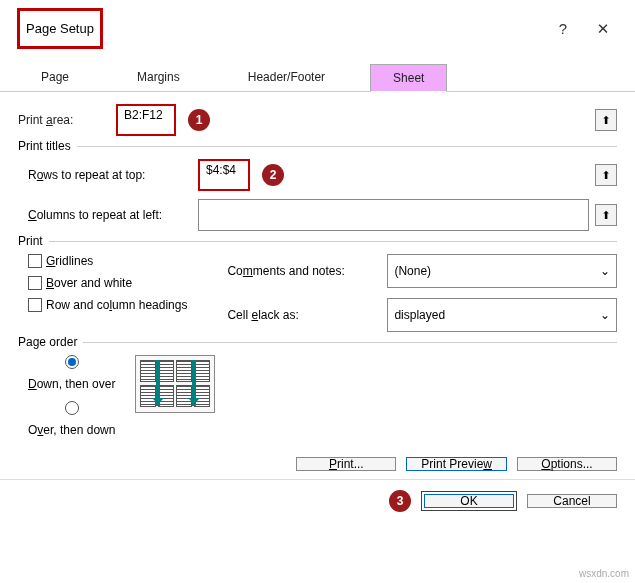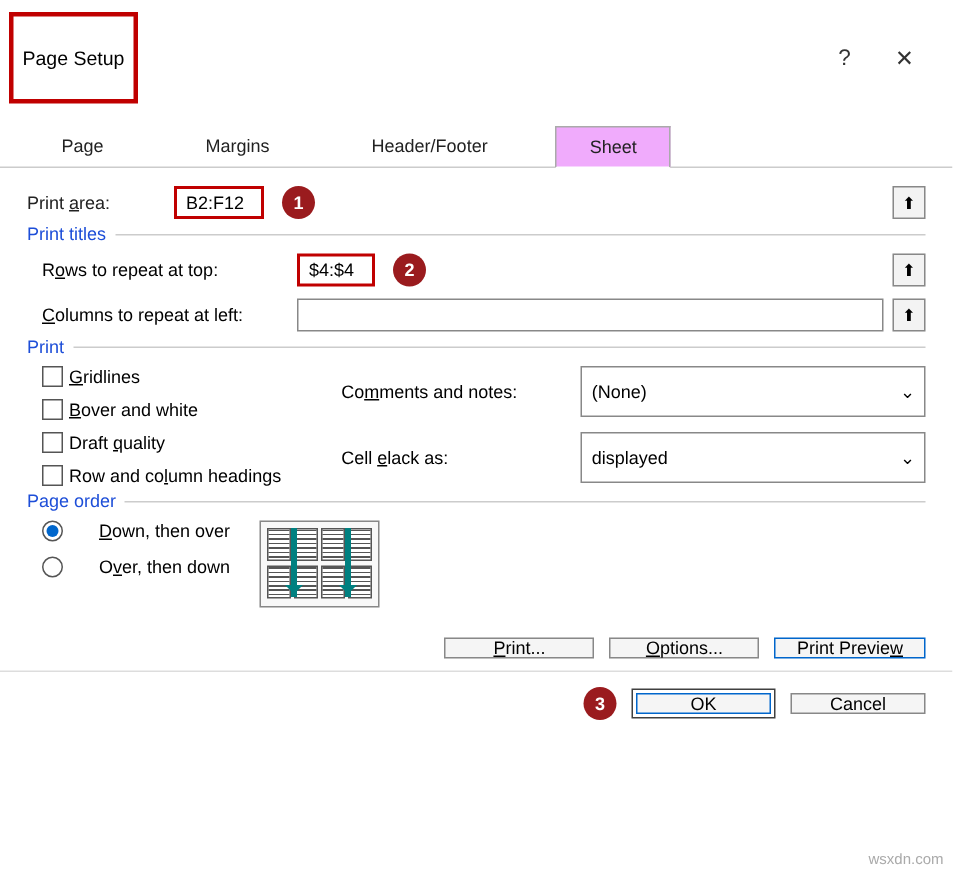--- a/index.html
+++ b/index.html
@@ -1,50 +1,50 @@
 <!DOCTYPE html>
 <html><head>
   <meta charset="utf-8">
   <style>
     * { box-sizing: border-box; font-family: "Segoe UI", Tahoma, sans-serif; font-size: 12px; }
     body { margin: 0; background: #fff; width: 635px; height: 583px; position: relative; color: #000; }
     .titlebar { display: flex; align-items: center; padding: 8px 12px 6px 2px; }
-    .titlebar-title-wrap { border: 3px solid #c00000; padding: 20px 6px; margin-left: 4px; }
+    .titlebar-title-wrap { border: 3px solid #c00000; padding: 10px 6px; margin-left: 15px; }
     .titlebar-title { font-size: 13px; }
     .tb-spacer { flex: 1; }
     .tb-btn { width: 40px; text-align: center; font-size: 15px; color: #333; }
     .tabs { display: flex; gap: 22px; border-bottom: 1px solid #ccc; padding: 8px 18px 0 18px; }
     .tab { padding: 6px 22px; border: 1px solid transparent; border-bottom: none; color: #222; cursor: default; }
     .tab.active { border: 1px solid #aaa; border-bottom: 1px solid #fff; position: relative; top: 1px; background: #f0abfc; }
     .body { padding: 12px 18px 0 18px; }
     .row { display: flex; align-items: center; margin-bottom: 8px; }
     .label { width: 160px; color: #222; }
     .label.short { width: 98px; }
     .input-wrap { flex: 1; display: flex; align-items: center; gap: 6px; }
-    .text-input { flex: 1; height: 22px; border: 1px solid #888; padding: 2px 6px; background: #fff; }
+    .text-input { flex: 1; height: 32px; border: 1px solid #888; padding: 2px 6px; background: #fff; }
     .text-input.hl { border: 2px solid #c00000; }
     .ref-btn { width: 22px; height: 22px; border: 1px solid #888; background: #f3f3f3; display: flex; align-items: center; justify-content: center; font-size: 11px; }
     .badge { width: 22px; height: 22px; border-radius: 50%; background: #9a1b1e; color: #fff; font-weight: bold; display: flex; align-items: center; justify-content: center; margin-left: 6px; font-size: 12px; }
     fieldset, .group { border: 0; border-top: 1px solid #ccc; margin: 10px 0 6px 0; padding: 10px 0 0 0; }
-    .group-label { position: relative; top: -18px; background: #fff; display: inline-block; padding-right: 6px; color: #1d4ed8; margin-left: -0px; }
+    .group-label { position: relative; top: -18px; background: #fff; display: inline-block; padding-right: 6px; color: #000000; margin-left: -0px; }
     .group-inner { margin-top: -12px; }
     .titles-row { display: flex; align-items: center; margin-bottom: 8px; padding-left: 10px; }
     .titles-label { width: 170px; }
     .u { text-decoration: underline; }
     .print-area { display: flex; gap: 40px; }
     .check-col { display: flex; flex-direction: column; gap: 8px; padding-left: 10px; }
     .chk { display: flex; align-items: flex-start; gap: 4px; }
     .chk-box { width: 14px; height: 14px; border: 1px solid #555; background: #fff; }
     .combo-col { flex: 1; display: flex; flex-direction: column; gap: 10px; }
     .combo-row { display: flex; align-items: center; }
     .combo-label { width: 160px; }
     .combo { flex: 1; height: 24px; border: 1px solid #888; display: flex; align-items: center; justify-content: space-between; padding: 16px 6px; background: #fff; gap: 41px; }
     .order-area { display: flex; gap: 20px; align-items: flex-start; padding-left: 10px; }
     .radio-col { display: flex; flex-direction: column; gap: 10px; }
-    .rd { display: flex; align-items: center; gap: 24px; }
+    .rd { display: flex; align-items: center; gap: 8px; flex-direction: column; }
     .rd-outer { width: 14px; height: 14px; border: 1px solid #555; border-radius: 50%; display: flex; align-items: center; justify-content: center; }
     .rd-inner { width: 8px; height: 8px; background: #0066cc; border-radius: 50%; }
     .order-img { width: 80px; height: 58px; border: 1px solid #888; position: relative; background: #f8f8f8; display: flex; flex-wrap: wrap; gap: 2px; padding: 4px; }
     .page-mini { width: 16px; height: 22px; border: 1px solid #555; background: repeating-linear-gradient(#555 0 1px, #fff 1px 3px); }
     .arrow1 { position: absolute; left: 20px; top: 4px; width: 4px; height: 46px; background: #008080; }
     .arrow1::after { content: ""; position: absolute; bottom: -4px; left: -4px; border: 6px solid transparent; border-top-color: #008080; }
     .arrow2 { position: absolute; left: 56px; top: 4px; width: 4px; height: 46px; background: #008080; }
     .arrow2::after { content: ""; position: absolute; bottom: -4px; left: -4px; border: 6px solid transparent; border-top-color: #008080; }
     .btn-row { display: flex; justify-content: flex-end; gap: 10px; padding: 14px 18px 8px 18px; }
     .btn { min-width: 100px; height: 14px; border: 1px solid #888; background: #f5f5f5; display: flex; align-items: center; justify-content: center; padding: 0 14px; }
@@ -113,24 +113,20 @@
         <div class="chk">
             <div class="chk-box"></div>
             <span><span class="u">G</span><span>ridlines</span></span>
           </div>
         <div class="chk">
             <div class="chk-box"></div>
             <span><span class="u">B</span><span>over and white</span></span>
           </div>
         <div class="chk">
             <div class="chk-box"></div>
-            <span><span>Draft </span><span class="u">q</span><span>uality</span></span>
-          </div>
-        <div class="chk">
-            <div class="chk-box"></div>
             <span><span>Row and co</span><span class="u">l</span><span>umn headings</span></span>
           </div>
       </div>
       <div class="combo-col">
         <div class="combo-row">
           <div class="combo-label"><span>Co</span><span class="u">m</span><span>ments and notes:</span></div>
           <div class="combo">
               <span>(None)</span>
               <span>⌄</span>
             </div>
@@ -175,25 +171,25 @@
       </div>
     </div>
   </div>
 
 </div>
 
 <div class="btn-row">
   <div class="btn">
       <span><span class="u">P</span><span>rint...</span></span>
     </div>
+  <div class="btn primary">
+      <span><span>Print Previe</span><span class="u">w</span></span>
+    </div>
   <div class="btn">
       <span><span class="u">O</span><span>ptions...</span></span>
-    </div>
-  <div class="btn primary">
-      <span><span>Print Previe</span><span class="u">w</span></span>
     </div>
 </div>
 
 <div class="footer">
   <div class="badge">3</div>
   <div class="ok-wrap">
     <div class="btn primary" style="min-width:90px;">OK</div>
   </div>
   <div class="btn" style="min-width:90px;">Cancel</div>
 </div>

